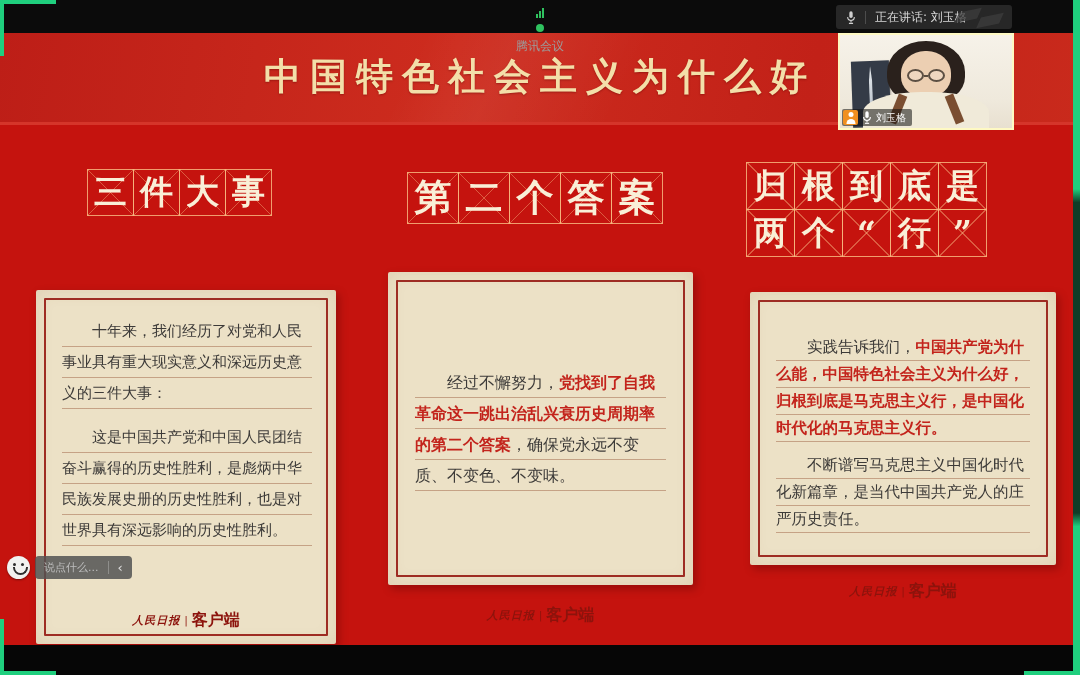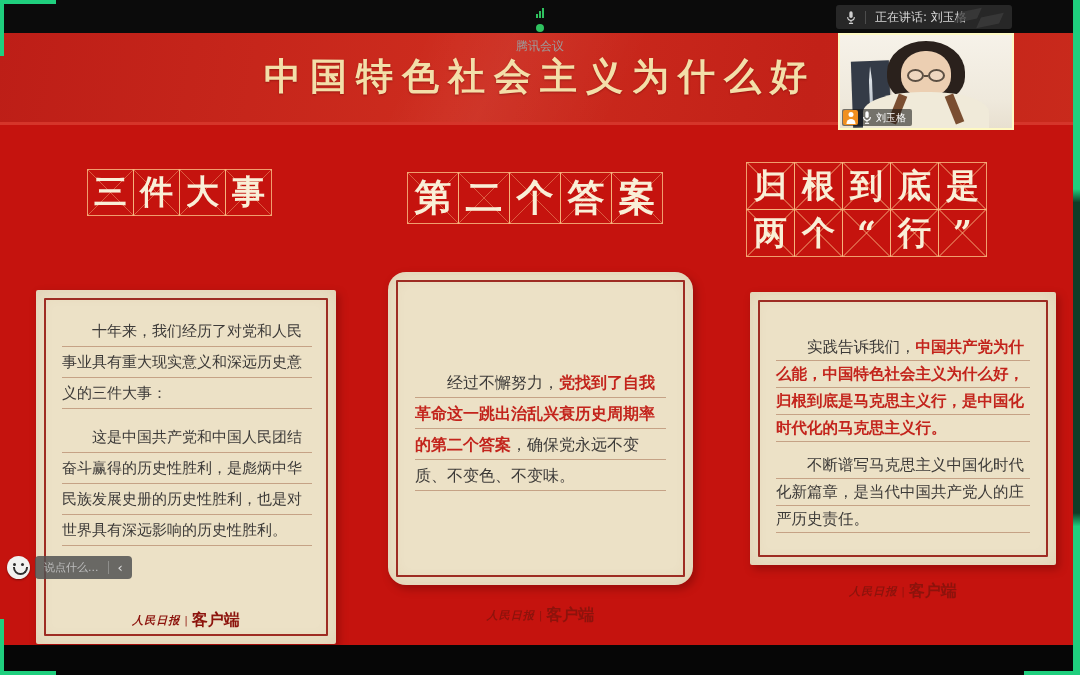--- a/index.html
+++ b/index.html
@@ -95,21 +95,21 @@
   .para { text-indent:2em; color:#3c3a38; margin:0 0 13px 0;
           background-image:repeating-linear-gradient(to bottom,
              transparent 0, transparent calc(var(--lh) - 1px),
              rgba(150,85,55,.45) calc(var(--lh) - 1px), rgba(150,85,55,.45) var(--lh)); }
   .para .em { color:#c3241c; font-weight:bold; }
 
   .card1 { left:36px;  top:246px; width:300px; height:354px;margin-top:44px; }
   .card1 .card-text { padding:16px 14px 0 16px; }
   .card1 .para { --lh:31px; font-size:15px; line-height:31px; }
 
-  .card2 { left:388px; top:272px; width:305px; height:313px;border-radius:18px; }
+  .card2 { left:388px; top:272px; width:305px; height:313px; }
   .card2 .card-text { display:flex; align-items:center; padding:0 17px; }
   .card2 .para { --lh:31px; font-size:16px; line-height:31px; margin:0; width:100%; }
 
   .card3 { left:750px; top:292px; width:306px; height:273px; }
   .card3 .card-text { padding:32px 16px 0 16px; }
   .card3 .para { --lh:27px; font-size:15.5px; line-height:27px; margin:0 0 10px 0; }
 
   
   .wm { position:absolute; display:flex; align-items:center; justify-content:center; gap:4px;
         color:#8c130c; z-index:6; }

